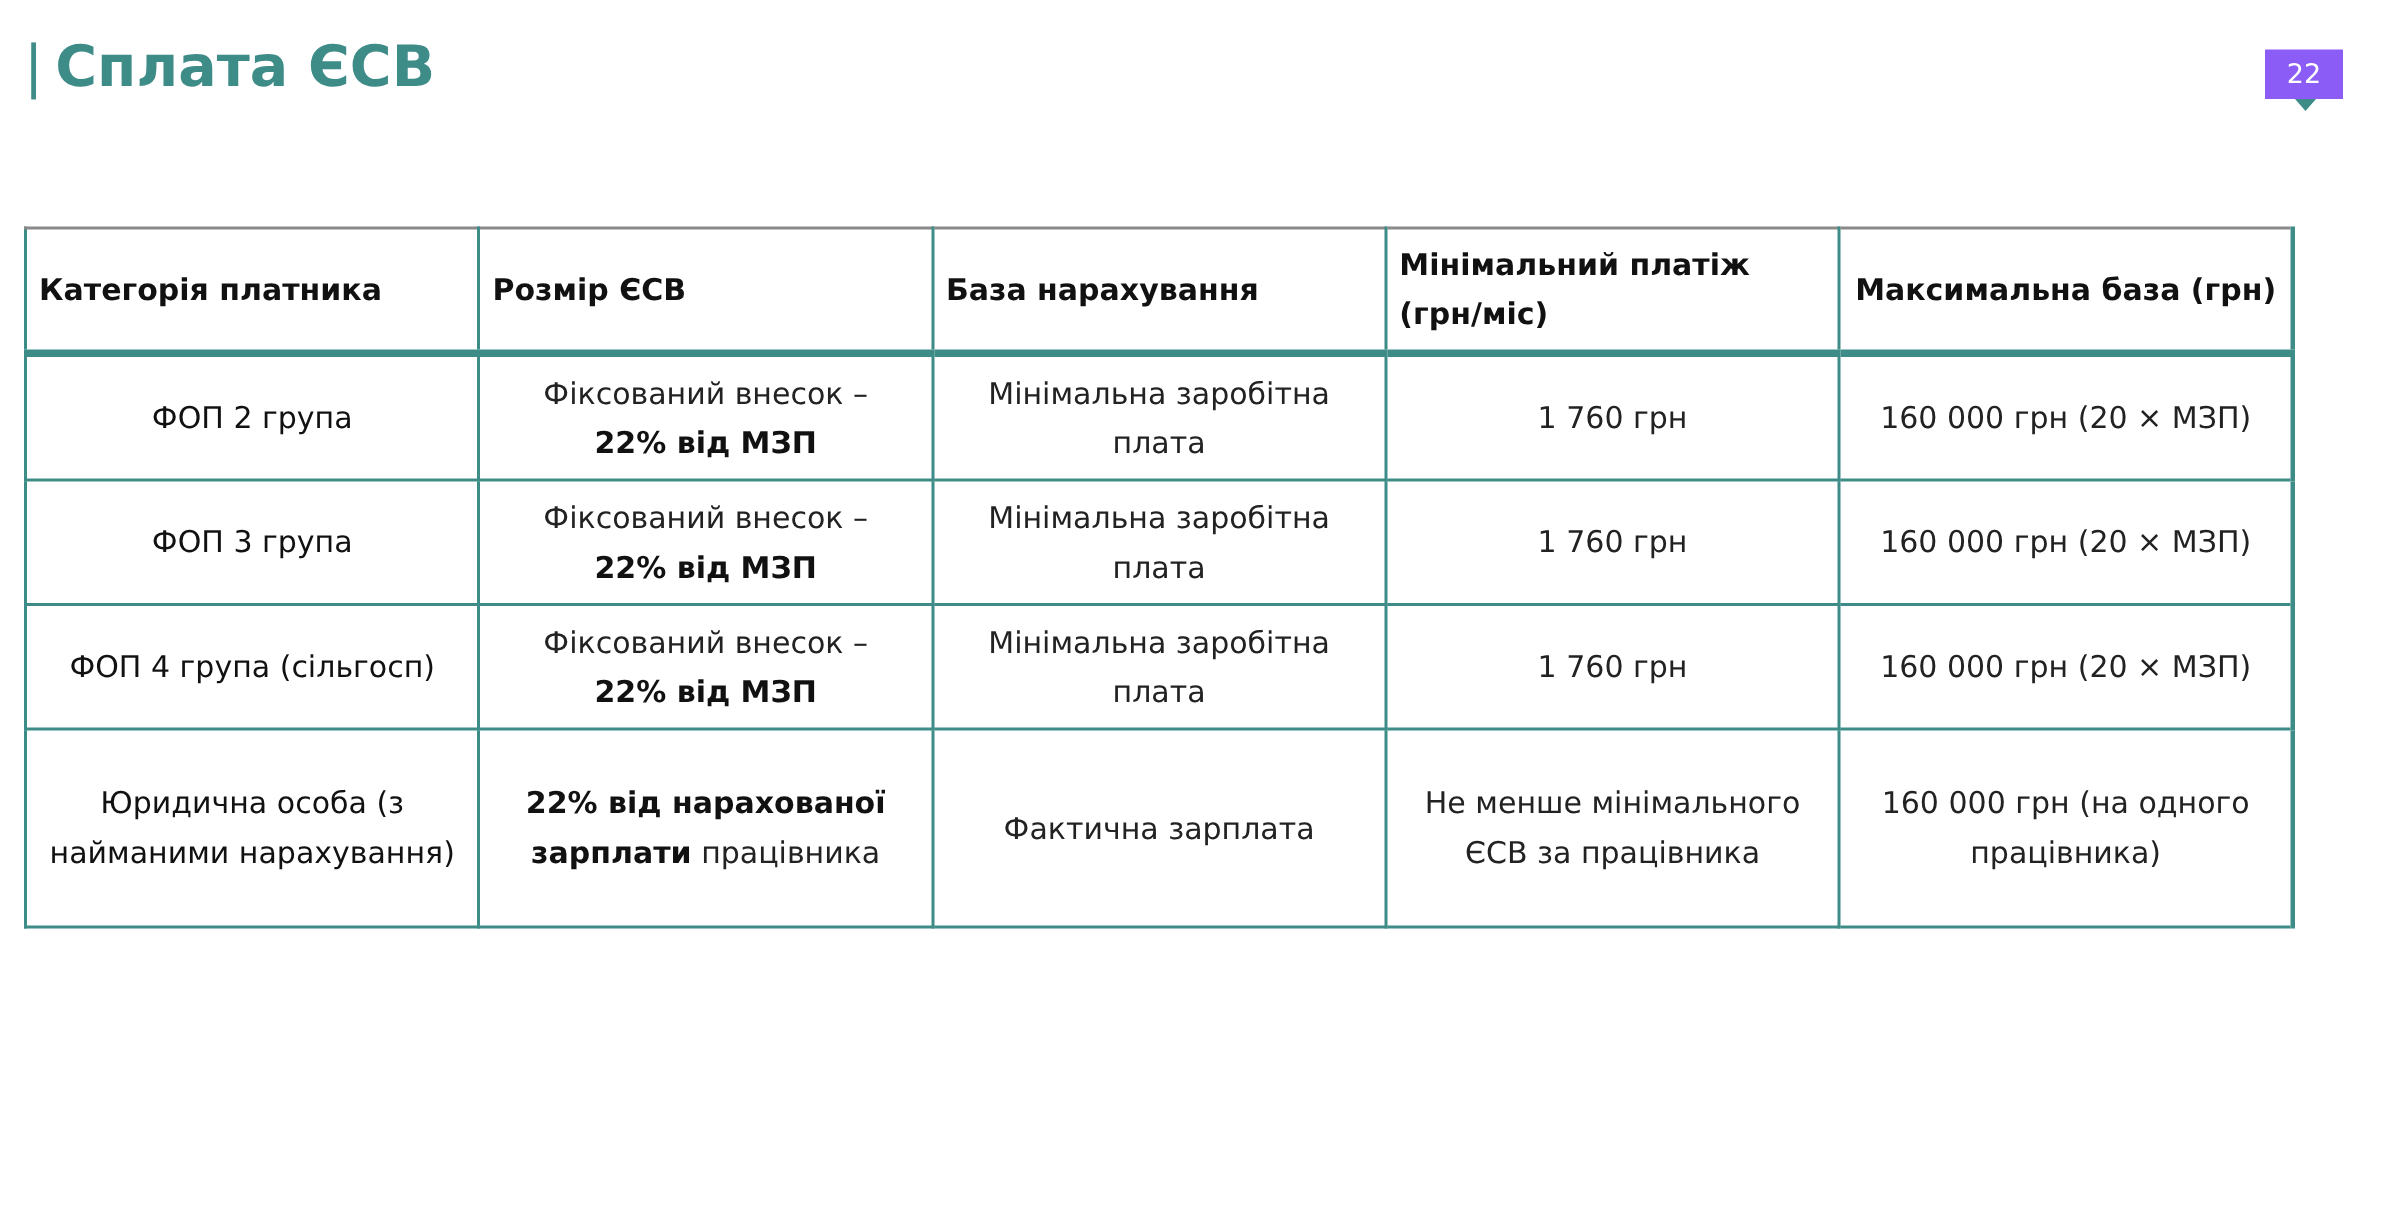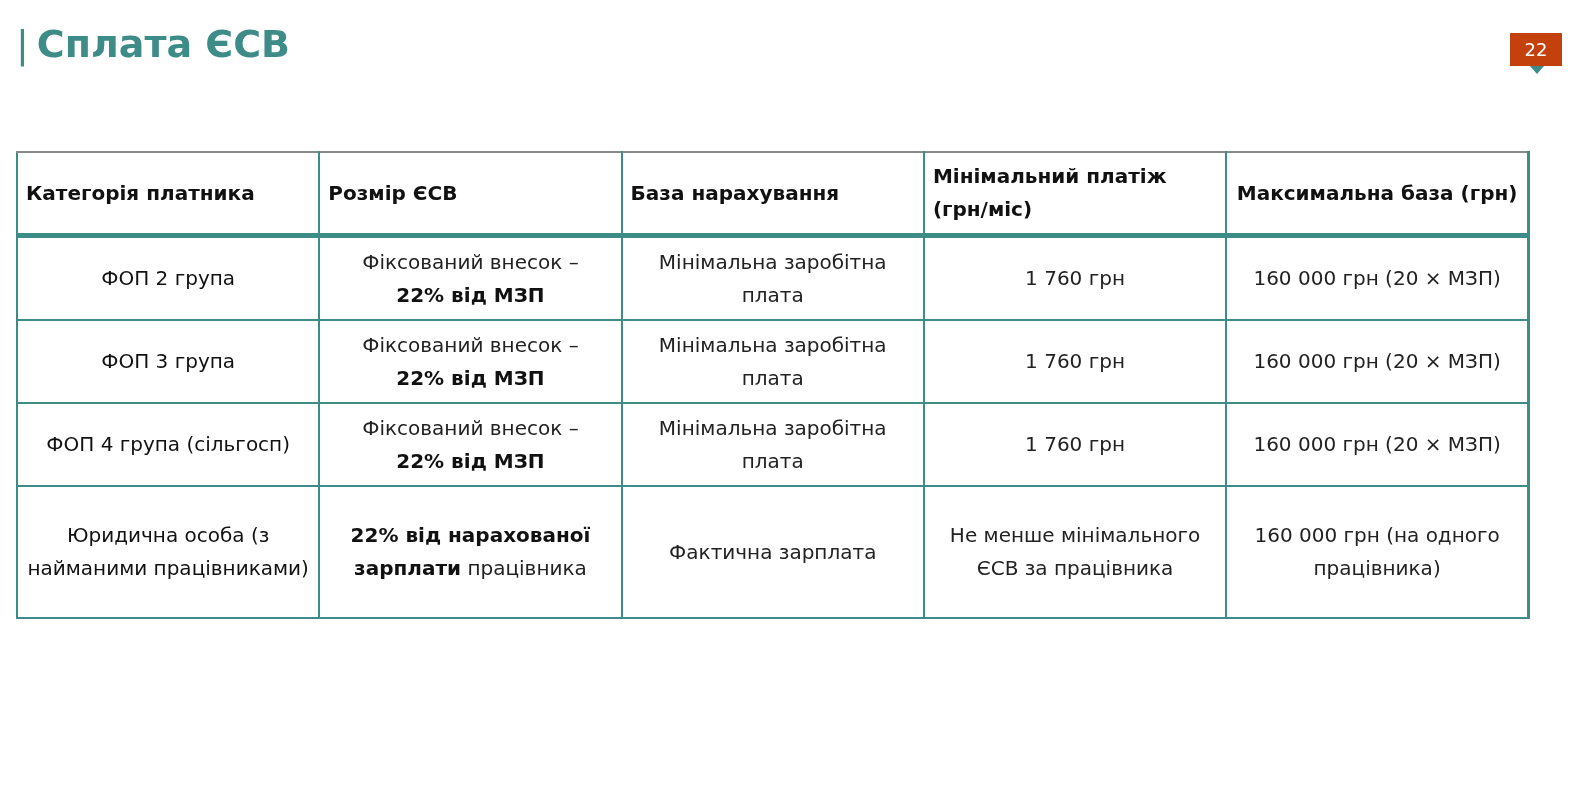--- a/index.html
+++ b/index.html
@@ -10,21 +10,21 @@
     }
     .title {
       position: absolute; left: 16px; top: 22px;
       font-family: "DejaVu Sans", sans-serif;
       font-weight: bold; font-size: 38px; color: #3e8c88;
       letter-spacing: 0px; white-space: nowrap; text-align: right;
     }
     .title .bar { font-weight: normal; margin-right: 8px; }
     .page-badge {
       position: absolute; left: 1510px; top: 33px;
-      width: 52px; height: 33px; background: #c2410c;
+      width: 52px; height: 33px; background: #8b5cf6;
       color: #ffffff; font-size: 18px; text-align: center; line-height: 33px;
       font-family: "DejaVu Sans", sans-serif;
     }
     .page-badge::after {
       content: ""; position: absolute; left: 20px; bottom: -8px;
       border-left: 7px solid transparent; border-right: 7px solid transparent;
       border-top: 8px solid #3e8c88;
     }
     table.tbl {
       position: absolute; left: 16px; top: 151px;
@@ -92,20 +92,20 @@
       <td class="c">160 000 грн (20 × МЗП)</td>
     </tr>
     <tr class="r3">
       <td class="cat">ФОП 4 група (сільгосп)</td>
       <td class="c"><span>Фіксований внесок –</span><br><span class="b">22% від МЗП</span></td>
       <td class="c">Мінімальна заробітна плата</td>
       <td class="c">1 760 грн</td>
       <td class="c">160 000 грн (20 × МЗП)</td>
     </tr>
     <tr class="r5">
-      <td class="cat">Юридична особа (з найманими працівниками)</td>
+      <td class="cat">Юридична особа (з найманими нарахування)</td>
       <td class="c"><span class="b">22% від нарахованої зарплати</span><span> працівника</span></td>
       <td class="c">Фактична зарплата</td>
       <td class="c">Не менше мінімального ЄСВ за працівника</td>
       <td class="c">160 000 грн (на одного працівника)</td>
     </tr>
   </tbody>
 </table>
 
 </body></html>

